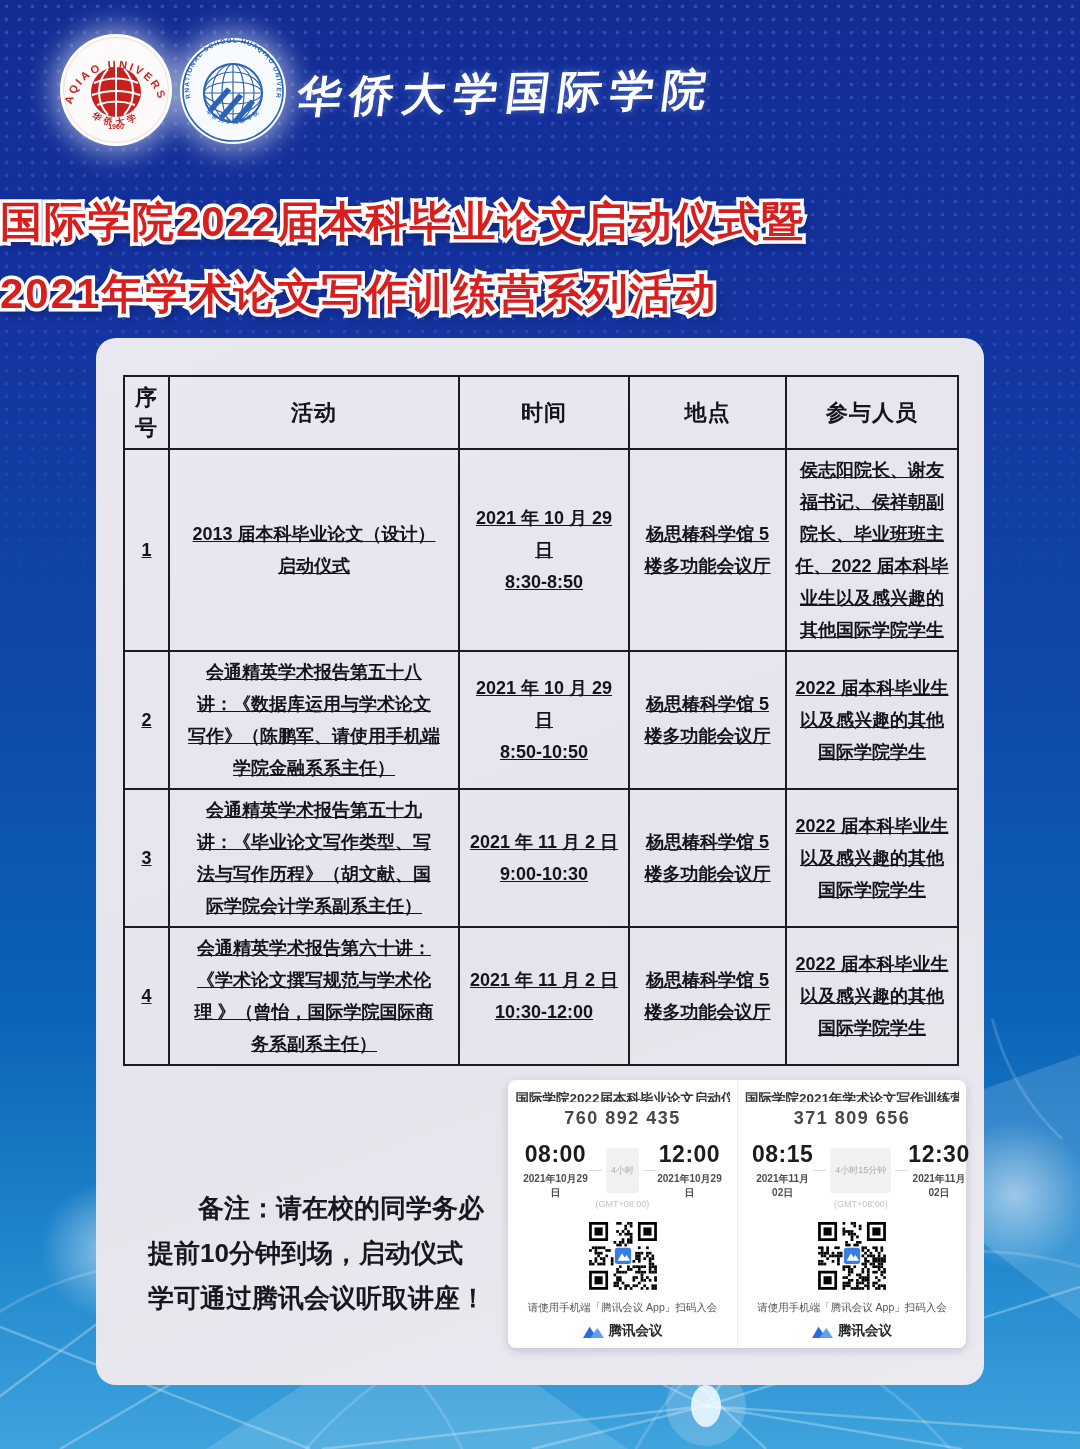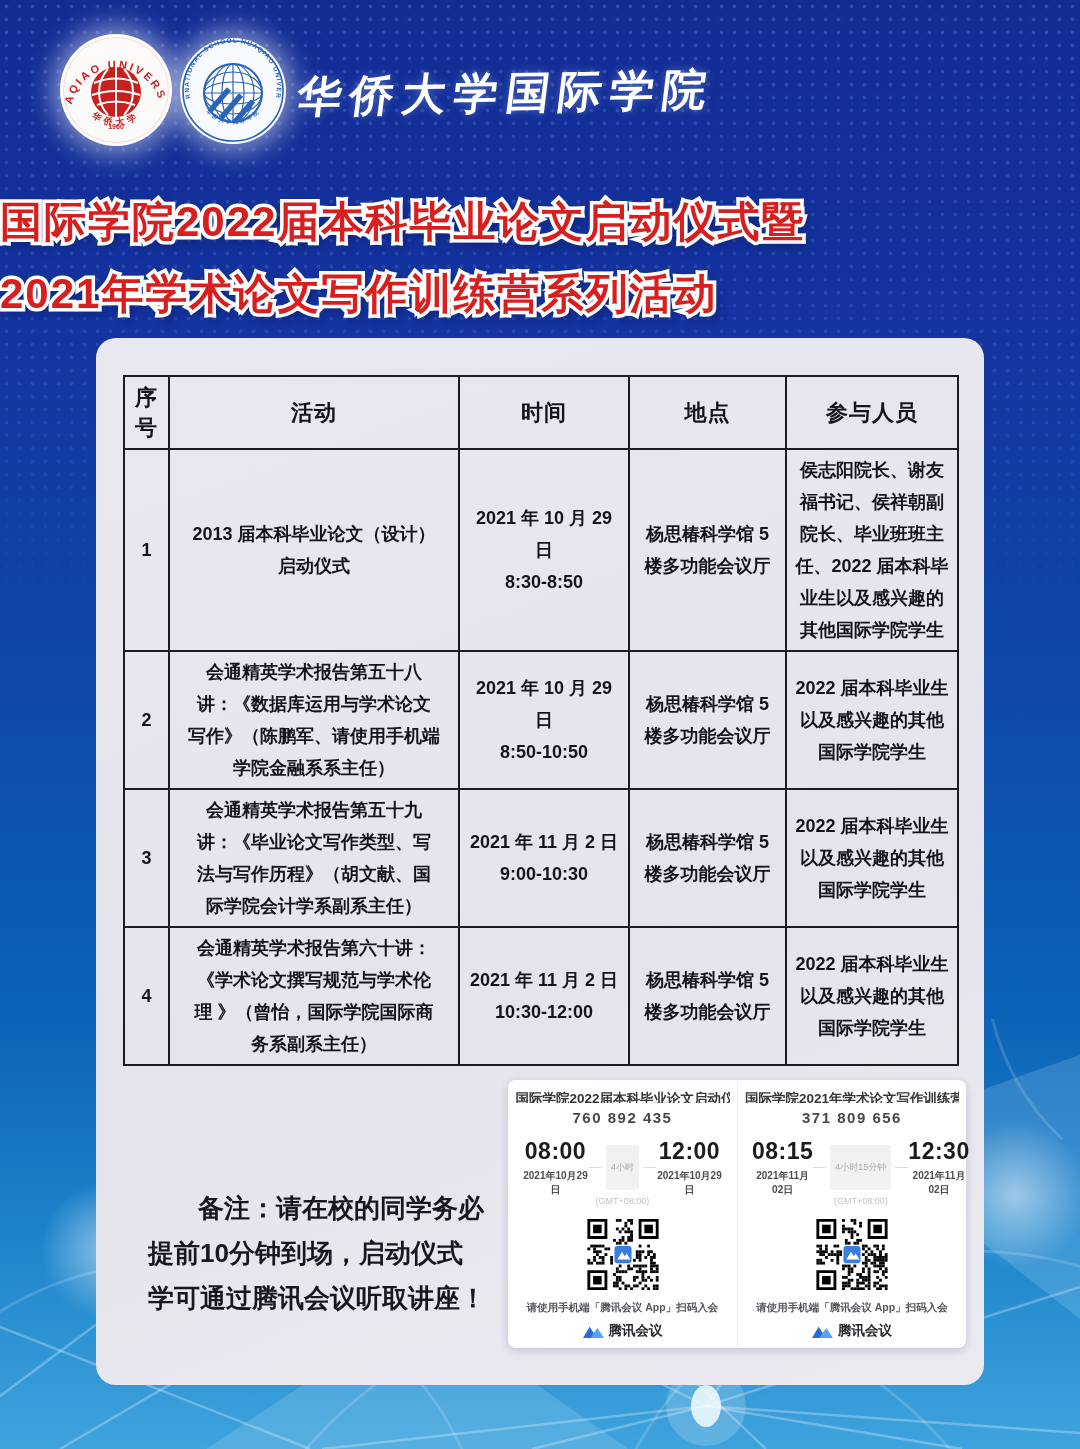--- a/index.html
+++ b/index.html
@@ -39,46 +39,46 @@
   
   .panel { position:absolute; left:96px; top:338px; width:888px; height:1047px;
     background:linear-gradient(160deg,#e9e8f0 0%, #e5e4ec 60%, #eceaf1 100%); border-radius:20px; }
 
   
   table.sched { position:absolute; left:27px; top:37px; width:834px; border-collapse:collapse; table-layout:fixed;
     color:#14141c; }
   table.sched th, table.sched td { border:2px solid #1b1b22; text-align:center; vertical-align:middle;
     padding:4px 6px; white-space:pre-line; }
   table.sched th { font-size:22px; font-weight:800; letter-spacing:1px; }
-  table.sched td { font-size:18px; font-weight:700; line-height:32px; }
+  table.sched td { font-size:18px; font-weight:700; line-height:32px;text-decoration:underline; }
   tr.h-row  { height:73px; }
   tr.r1 { height:202px; } tr.r2 { height:137px; } tr.r3 { height:135px; } tr.r4 { height:129px; }
 
   
   .note { position:absolute; left:52px; top:848px; width:344px; font-size:26px; font-weight:800;
     color:#17171f; line-height:45px; white-space:pre-line; text-indent:50px; }
 
   
   .meet-panel { position:absolute; left:412px; top:742px; width:458px; height:268px; background:#fff;
     border-radius:8px; box-shadow:0 3px 10px rgba(10,40,90,.18); display:flex; }
   .mcard { width:50%; padding:10px 10px 8px; display:flex; flex-direction:column; align-items:center; }
   .mcard + .mcard { border-left:1px solid #ededf3; }
   .mtitle { font-size:13.5px; font-weight:700; color:#35353a; white-space:nowrap; overflow:hidden; max-width:214px; }
-  .mid { font-size:15px; color:#47474c; letter-spacing:1.5px; margin-top:6px; font-weight:600; }
+  .mid { font-size:18px; color:#47474c; letter-spacing:1.5px; margin-top:6px; font-weight:600; }
   .mtimes { display:flex; width:100%; justify-content:space-between; align-items:flex-start; margin-top:12px; padding:0 4px; }
   .mt-col { text-align:center; }
   .big { font-size:23px; font-weight:700; color:#1c1c20; letter-spacing:.5px; }
   .mdate { font-size:10px; font-weight:700; color:#4c4c52; margin-top:4px; }
   .mmid { display:flex; flex-direction:column; align-items:center; margin-top:7px; }
   .mdur { display:flex; align-items:center; gap:4px; }
   .mdur .dash { width:13px; height:1px; background:#ddd; }
   .pill { font-size:9px; color:#a9a9ae; background:#f1f1f3; border-radius:3px; padding:16px 5px; white-space:nowrap; }
   .mtz { font-size:9px; color:#c3c3c8; margin-top:6px; }
   svg.qr { width:100px; height:100px; margin-top:13px; }
-  .mhint { font-size:10.5px; color:#55555c; margin-top:11px;font-weight:bold; }
+  .mhint { font-size:10.5px; color:#55555c; margin-top:11px; }
   .mbrand { display:flex; align-items:center; gap:5px; margin-top:7px; font-size:13.5px; font-weight:800; color:#24272c; }
   .mbrand svg { width:21px; height:15px; }
 </style>
 </head>
 <body>
 
 <div class="poster">
 
   <div class="dots"></div>
 

